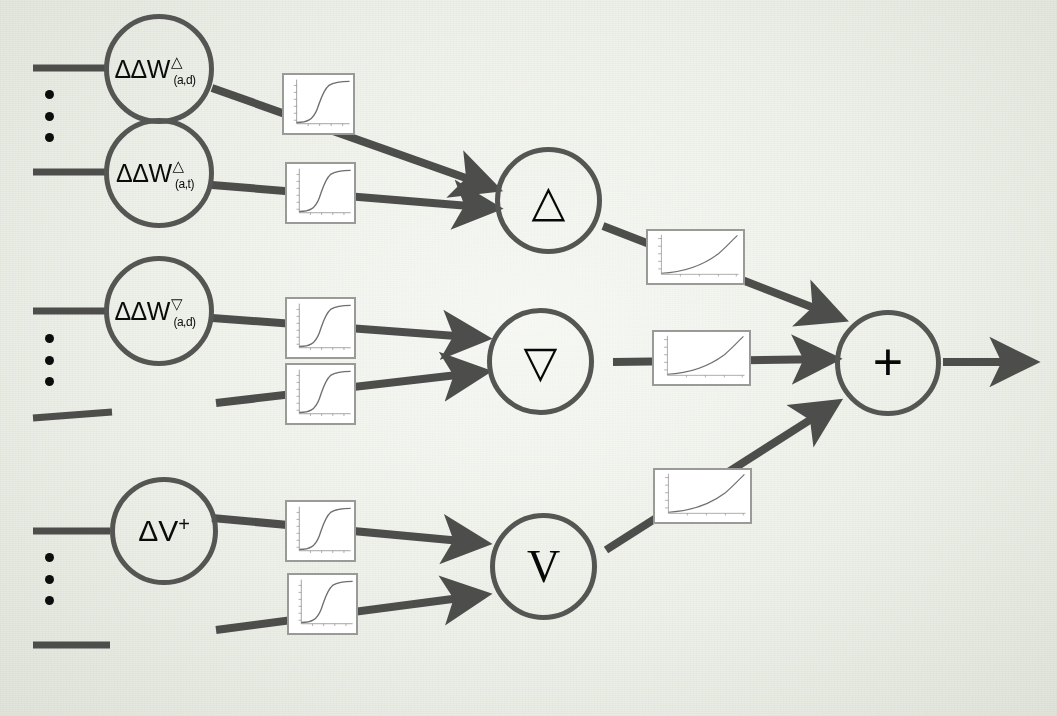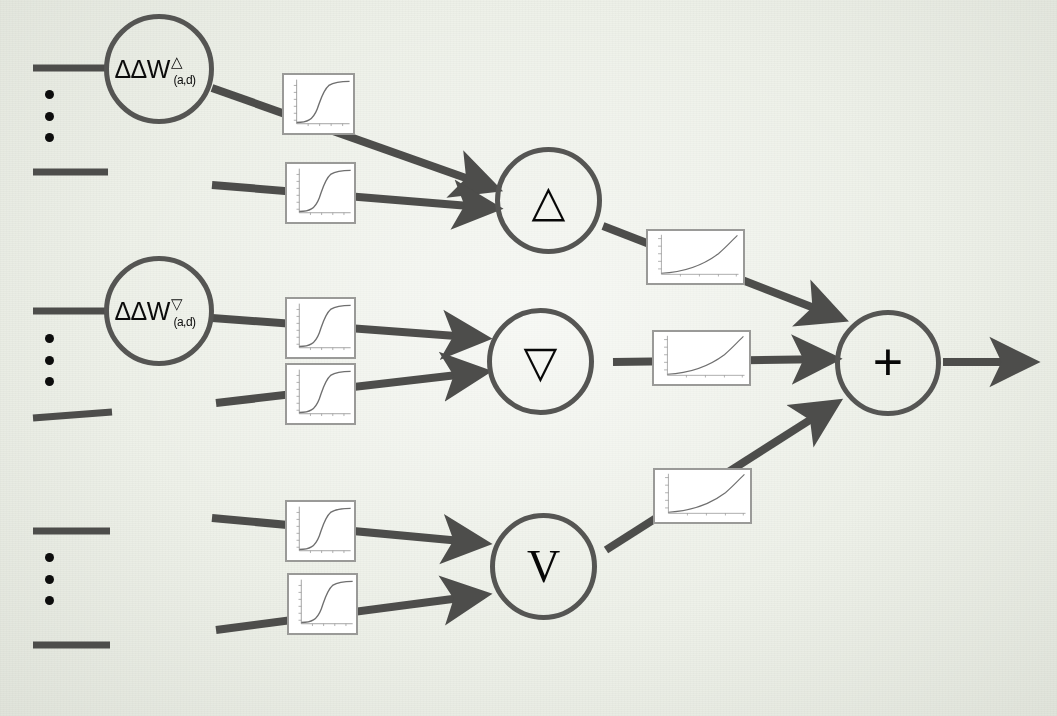--- a/index.html
+++ b/index.html
@@ -141,26 +141,32 @@
       <line x1="613" y1="362" x2="833" y2="359"></line>
       <line x1="606" y1="550" x2="835" y2="404"></line>
       <line x1="943" y1="362" x2="1031" y2="362"></line>
     </g>
   </svg>
 
   <div class="node" style="left:104px; top:14px; width:110px; height:110px;">
     <span class="node-label lbl-w"><span>ΔΔW</span><span class="sup">△</span><span class="sub">(a,d)</span></span>
   </div>
 
+  <div class="node" style="left:104px; top:118px; width:110px; height:110px;">
+    <span class="node-label lbl-w"><span>ΔΔW</span><span class="sup">△</span><span class="sub">(a,t)</span></span>
+  </div>
 
   <div class="node" style="left:104px; top:256px; width:110px; height:110px;justify-content:center;">
     <span class="node-label lbl-w"><span>ΔΔW</span><span class="sup">▽</span><span class="sub">(a,d)</span></span>
   </div>
 
 
+  <div class="node" style="left:110px; top:477px; width:108px; height:108px;">
+    <span class="node-label lbl-v"><span>ΔV</span><span class="sup">+</span></span>
+  </div>
 
 
   <div class="dots" style="left:44px; top:90px; width:10px; height:52px;">
     <i></i>
     <i></i>
     <i></i>
   </div>
   <div class="dots" style="left:44px; top:334px; width:10px; height:52px;">
     <i></i>
     <i></i>

